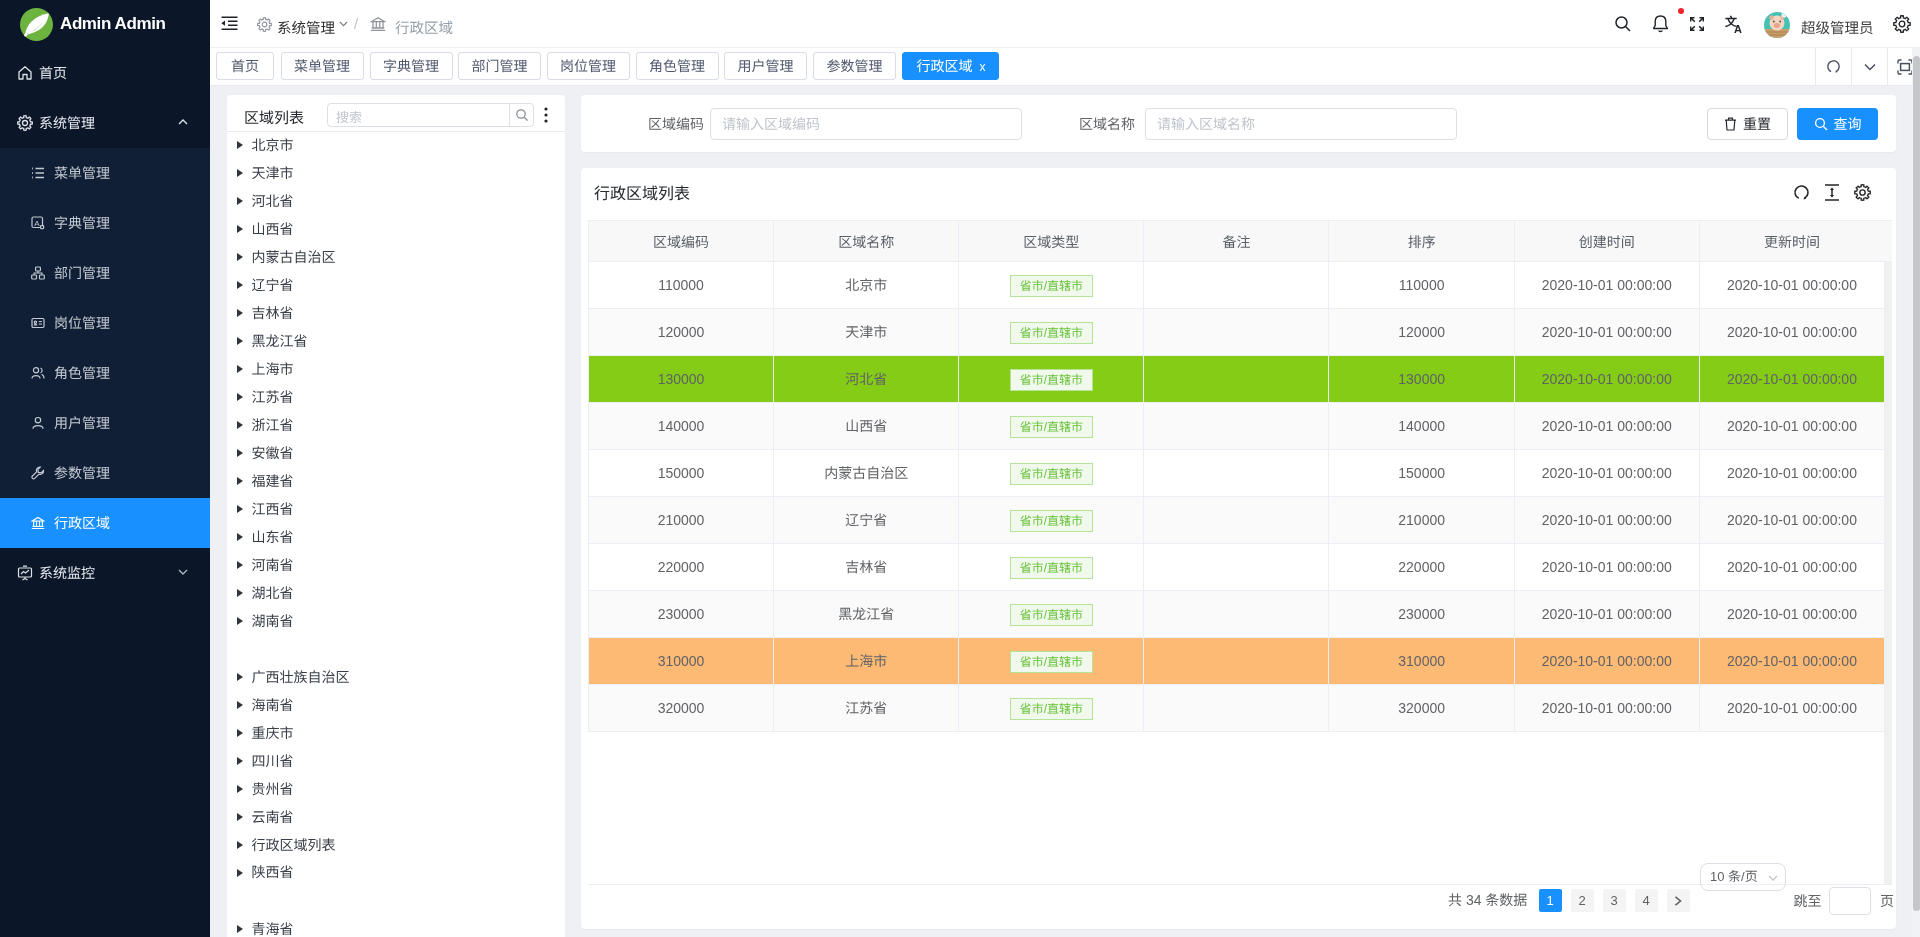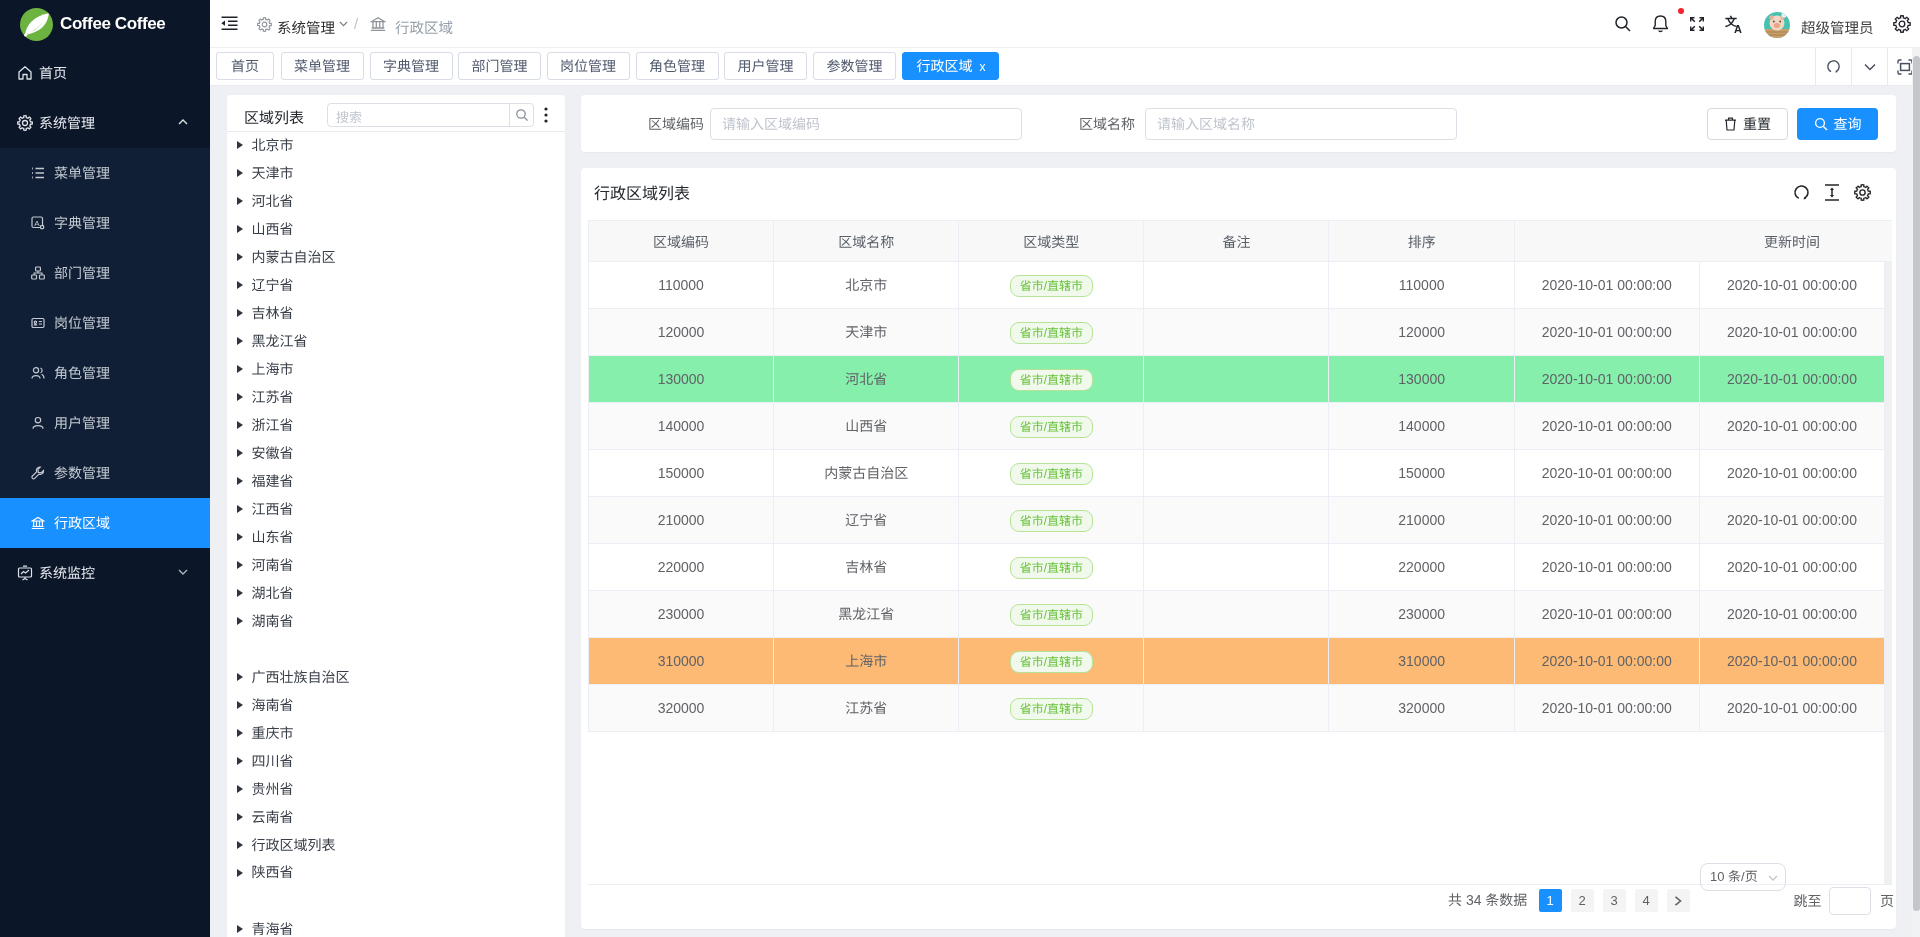--- a/index.html
+++ b/index.html
@@ -30,39 +30,39 @@
   
   .card { position:absolute; background:#fff; border-radius:4px; box-shadow:0 1px 2px rgba(0,21,41,.04); }
   
   #treecard { left:227px; top:95px; width:338px; height:850px; }
   .tree-item { position:absolute; left:0; width:338px; height:28px; line-height:28px; color:#383e47; font-size:14px; }
   .tree-item .ar { position:absolute; left:10px; top:10px; width:0; height:0; border-style:solid; border-width:4.5px 0 4.5px 6px; border-color:transparent transparent transparent #30353c; }
   .tree-item .tx { position:absolute; left:24.5px; }
   
   .ipt { position:absolute; height:32px; border:1px solid #dcdfe6; border-radius:4px; background:#fff; line-height:30px; color:#bfc4cd; font-size:14px; padding-left:11px; }
   .lbl { position:absolute; height:32px; line-height:32px; color:#606266; font-size:14px; }
-  .tag-g { display:inline-block; height:22px; line-height:20px; padding:0 9px; background:#f0f9eb; border:1px solid #b7e399; border-radius:9px; color:#67c23a; font-size:12px; vertical-align:middle; }
+  .tag-g { display:inline-block; height:22px; line-height:20px; padding:0 9px; background:#f0f9eb; border:1px solid #b7e399; border-radius:0; color:#67c23a; font-size:12px; vertical-align:middle; }
   
   .pg { position:absolute; top:721px; height:23px; line-height:23px; background:#f4f4f5; border-radius:2px; color:#606266; font-size:13px; text-align:center; width:23px; }
   .pg.on { background:#1890ff; color:#fff; }
   
   #sbtrack { position:absolute; left:1912px; top:48px; width:8px; height:889px; background:#f1f2f4; z-index:9; }
   #sbthumb { position:absolute; left:1913px; top:56px; width:7px; height:855px; background:#c4c6ca; border-radius:4px; z-index:10; }
 </style>
 </head>
 <body>
 <div id="sidebar">
   <div id="logo">
     <svg width="33" height="33" viewBox="0 0 33 33">
       <circle cx="16.5" cy="16.5" r="16.5" fill="#6db33f"></circle>
       <path d="M4.8 27.6 C6.2 16.5 13.5 8.2 28.8 5.2 C28.2 12.5 24.5 19.5 16.5 23.2 C11.8 25.2 7.8 26.6 4.8 27.6 Z" fill="#fff"></path>
       <path d="M6.2 26.2 C12.5 23.8 19.5 20.5 26.8 9.0 C21.5 17.5 15.5 21.8 5.4 26.9 Z" fill="#6db33f"></path>
       <circle cx="5.6" cy="27" r="1.5" fill="#fff"></circle>
     </svg>
-    <span class="t">Coffee Coffee</span>
+    <span class="t">Admin Admin</span>
   </div>
   <div class="mitem" style="top:48px;">
     <svg class="mi" width="16" height="16" viewBox="0 0 16 16" fill="none" stroke="#dfe3e8" stroke-width="1.3">
         <path d="M2 7 L8 1.8 L14 7 V14 H10 V9.5 H6 V14 H2 Z" stroke-linejoin="round"></path>
       </svg>
     <span class="txt">首页</span>
   </div>
   <div class="mitem" style="top:98px;">
     <svg class="mi" width="16" height="16" viewBox="0 0 16 16" fill="none" stroke="#dfe3e8" stroke-width="1.3">
         <path d="M6.80 0.80 A7.30 7.30 0 0 1 9.20 0.80 L9.25 2.54 A5.60 5.60 0 0 1 10.98 3.26 L12.24 2.06 A7.30 7.30 0 0 1 13.94 3.76 L12.74 5.02 A5.60 5.60 0 0 1 13.46 6.75 L15.20 6.80 A7.30 7.30 0 0 1 15.20 9.20 L13.46 9.25 A5.60 5.60 0 0 1 12.74 10.98 L13.94 12.24 A7.30 7.30 0 0 1 12.24 13.94 L10.98 12.74 A5.60 5.60 0 0 1 9.25 13.46 L9.20 15.20 A7.30 7.30 0 0 1 6.80 15.20 L6.75 13.46 A5.60 5.60 0 0 1 5.02 12.74 L3.76 13.94 A7.30 7.30 0 0 1 2.06 12.24 L3.26 10.98 A5.60 5.60 0 0 1 2.54 9.25 L0.80 9.20 A7.30 7.30 0 0 1 0.80 6.80 L2.54 6.75 A5.60 5.60 0 0 1 3.26 5.02 L2.06 3.76 A7.30 7.30 0 0 1 3.76 2.06 L5.02 3.26 A5.60 5.60 0 0 1 6.75 2.54 Z"></path>
@@ -397,20 +397,21 @@
   <svg class="abs" style="left:1273px; top:16px;" width="17" height="17" viewBox="0 0 16 16" fill="none" stroke="#262626" stroke-width="1.3">
       <path d="M6.80 0.80 A7.30 7.30 0 0 1 9.20 0.80 L9.25 2.54 A5.60 5.60 0 0 1 10.98 3.26 L12.24 2.06 A7.30 7.30 0 0 1 13.94 3.76 L12.74 5.02 A5.60 5.60 0 0 1 13.46 6.75 L15.20 6.80 A7.30 7.30 0 0 1 15.20 9.20 L13.46 9.25 A5.60 5.60 0 0 1 12.74 10.98 L13.94 12.24 A7.30 7.30 0 0 1 12.24 13.94 L10.98 12.74 A5.60 5.60 0 0 1 9.25 13.46 L9.20 15.20 A7.30 7.30 0 0 1 6.80 15.20 L6.75 13.46 A5.60 5.60 0 0 1 5.02 12.74 L3.76 13.94 A7.30 7.30 0 0 1 2.06 12.24 L3.26 10.98 A5.60 5.60 0 0 1 2.54 9.25 L0.80 9.20 A7.30 7.30 0 0 1 0.80 6.80 L2.54 6.75 A5.60 5.60 0 0 1 3.26 5.02 L2.06 3.76 A7.30 7.30 0 0 1 3.76 2.06 L5.02 3.26 A5.60 5.60 0 0 1 6.75 2.54 Z"></path>
       <circle cx="8" cy="8" r="2.5"></circle>
     </svg>
   <div class="abs" style="left:7px; top:52px; width:1296px; height:42px; background:#f8f8f9; border-top:1px solid #ebeef5; border-left:1px solid #ebeef5; border-bottom:1px solid #ebeef5; font-size:14px;">
       <span class="abs" style="left:0.0px; width:185.1px; top:0; height:42px; line-height:42px; text-align:center; border-right:1px solid #ebeef5; font-weight:500; color:#5a6068;">区域编码</span>
       <span class="abs" style="left:185.1px; width:185.1px; top:0; height:42px; line-height:42px; text-align:center; border-right:1px solid #ebeef5; font-weight:500; color:#5a6068;">区域名称</span>
       <span class="abs" style="left:370.3px; width:185.1px; top:0; height:42px; line-height:42px; text-align:center; border-right:1px solid #ebeef5; font-weight:500; color:#5a6068;">区域类型</span>
       <span class="abs" style="left:555.4px; width:185.1px; top:0; height:42px; line-height:42px; text-align:center; border-right:1px solid #ebeef5; font-weight:500; color:#5a6068;">备注</span>
       <span class="abs" style="left:740.6px; width:185.1px; top:0; height:42px; line-height:42px; text-align:center; border-right:1px solid #ebeef5; font-weight:500; color:#5a6068;">排序</span>
+      <span class="abs" style="left:925.7px; width:185.1px; top:0; height:42px; line-height:42px; text-align:center; border-right:1px solid #ebeef5; font-weight:500; color:#5a6068;">创建时间</span>
       <span class="abs" style="left:1110.9px; width:185.1px; top:0; height:42px; line-height:42px; text-align:center; border-right:1px solid #ebeef5; font-weight:500; color:#5a6068;">更新时间</span>
     </div>
   <div class="abs" style="left:1303px; top:52px; width:8px; height:42px; background:#f8f8f9; border-top:1px solid #ebeef5; border-bottom:1px solid #ebeef5;"></div>
   <div class="abs" style="left:1303px; top:94px; width:8px; height:623px; background:#f0f0f0;"></div>
   <div class="abs" style="left:7px; top:94px; width:1296px; height:47px; background:#fff; border-left:1px solid #ebeef5; border-bottom:1px solid #ebeef5; font-size:14px; color:#606266;">
       <span class="abs" style="left:0.0px; width:185.1px; top:0; height:46px; line-height:46px; text-align:center; border-right:1px solid #ebeef5;">110000</span>
       <span class="abs" style="left:185.1px; width:185.1px; top:0; height:46px; line-height:46px; text-align:center; border-right:1px solid #ebeef5;">北京市</span>
       <span class="abs" style="left:370.3px; width:185.1px; top:0; height:46px; line-height:46px; text-align:center; border-right:1px solid #ebeef5;"><span class="tag-g">省市/直辖市</span></span>
       <span class="abs" style="left:555.4px; width:185.1px; top:0; height:46px; line-height:46px; text-align:center; border-right:1px solid #ebeef5;"></span>
       <span class="abs" style="left:740.6px; width:185.1px; top:0; height:46px; line-height:46px; text-align:center; border-right:1px solid #ebeef5;">110000</span>
@@ -419,21 +420,21 @@
     </div>
   <div class="abs" style="left:7px; top:141px; width:1296px; height:47px; background:#fafafa; border-left:1px solid #ebeef5; border-bottom:1px solid #ebeef5; font-size:14px; color:#606266;">
       <span class="abs" style="left:0.0px; width:185.1px; top:0; height:46px; line-height:46px; text-align:center; border-right:1px solid #ebeef5;">120000</span>
       <span class="abs" style="left:185.1px; width:185.1px; top:0; height:46px; line-height:46px; text-align:center; border-right:1px solid #ebeef5;">天津市</span>
       <span class="abs" style="left:370.3px; width:185.1px; top:0; height:46px; line-height:46px; text-align:center; border-right:1px solid #ebeef5;"><span class="tag-g">省市/直辖市</span></span>
       <span class="abs" style="left:555.4px; width:185.1px; top:0; height:46px; line-height:46px; text-align:center; border-right:1px solid #ebeef5;"></span>
       <span class="abs" style="left:740.6px; width:185.1px; top:0; height:46px; line-height:46px; text-align:center; border-right:1px solid #ebeef5;">120000</span>
       <span class="abs" style="left:925.7px; width:185.1px; top:0; height:46px; line-height:46px; text-align:center; border-right:1px solid #ebeef5;">2020-10-01 00:00:00</span>
       <span class="abs" style="left:1110.9px; width:185.1px; top:0; height:46px; line-height:46px; text-align:center; border-right:1px solid #ebeef5;">2020-10-01 00:00:00</span>
     </div>
-  <div class="abs" style="left:7px; top:188px; width:1296px; height:47px; background:#86efac; border-left:1px solid #ebeef5; border-bottom:1px solid #ebeef5; font-size:14px; color:#606266;">
+  <div class="abs" style="left:7px; top:188px; width:1296px; height:47px; background:#84cc16; border-left:1px solid #ebeef5; border-bottom:1px solid #ebeef5; font-size:14px; color:#606266;">
       <span class="abs" style="left:0.0px; width:185.1px; top:0; height:46px; line-height:46px; text-align:center; border-right:1px solid #ebeef5;">130000</span>
       <span class="abs" style="left:185.1px; width:185.1px; top:0; height:46px; line-height:46px; text-align:center; border-right:1px solid #ebeef5;">河北省</span>
       <span class="abs" style="left:370.3px; width:185.1px; top:0; height:46px; line-height:46px; text-align:center; border-right:1px solid #ebeef5;"><span class="tag-g">省市/直辖市</span></span>
       <span class="abs" style="left:555.4px; width:185.1px; top:0; height:46px; line-height:46px; text-align:center; border-right:1px solid #ebeef5;"></span>
       <span class="abs" style="left:740.6px; width:185.1px; top:0; height:46px; line-height:46px; text-align:center; border-right:1px solid #ebeef5;">130000</span>
       <span class="abs" style="left:925.7px; width:185.1px; top:0; height:46px; line-height:46px; text-align:center; border-right:1px solid #ebeef5;">2020-10-01 00:00:00</span>
       <span class="abs" style="left:1110.9px; width:185.1px; top:0; height:46px; line-height:46px; text-align:center; border-right:1px solid #ebeef5;">2020-10-01 00:00:00</span>
     </div>
   <div class="abs" style="left:7px; top:235px; width:1296px; height:47px; background:#fafafa; border-left:1px solid #ebeef5; border-bottom:1px solid #ebeef5; font-size:14px; color:#606266;">
       <span class="abs" style="left:0.0px; width:185.1px; top:0; height:46px; line-height:46px; text-align:center; border-right:1px solid #ebeef5;">140000</span>

